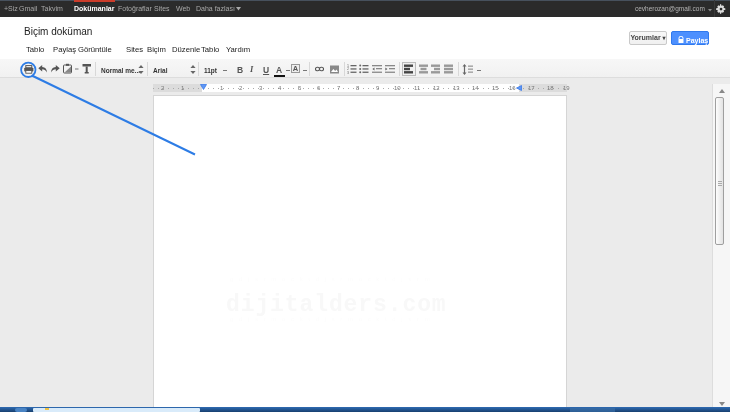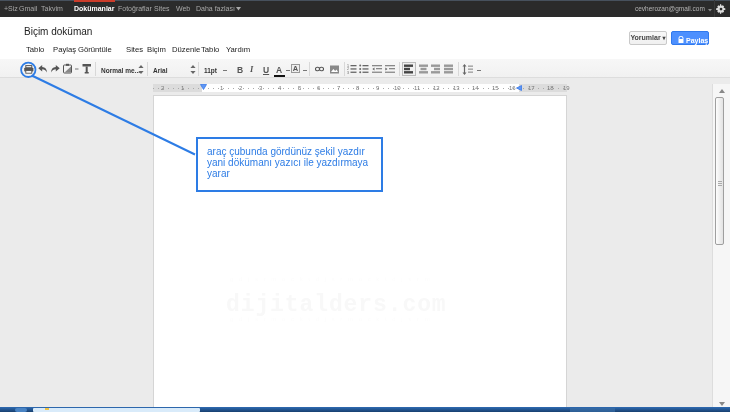--- a/index.html
+++ b/index.html
@@ -319,23 +319,20 @@
       <path d="M0.5 0.5 H6.5 L3.5 5.5 Z" fill="#5e97f5" stroke="#3b78e7" stroke-width="0.8"></path>
     </svg>
   <svg class="abs" style="left:516px; top:85px;" width="6" height="6">
       <path d="M5.5 0.5 V5.5 L0.5 3 Z" fill="#5e97f5" stroke="#3b78e7" stroke-width="0.8"></path>
     </svg>
 
   <div class="wmrow" style="left:230px; top:276px;">g d j s r m o c k t d j s r m o c k t d j s r m</div>
   <div id="wm">dijitalders.com</div>
   <div class="wmrow" style="left:230px; top:316px;">g d j s r m o c k t d j s r m o c k t d j s r m</div>
 
-  <div id="callout">
-    <div>araç çubunda gördünüz şekil yazdır<br>yani dökümanı yazıcı ile yazdırmaya<br>yarar</div>
-  </div>
 
   <svg class="abs" style="left:0; top:0;" width="730" height="412" viewBox="0 0 730 412" pointer-events="none">
     <circle cx="28.3" cy="69.8" r="7.2" fill="none" stroke="#2d7ce5" stroke-width="1.8"></circle>
     <line x1="31.8" y1="75.5" x2="195" y2="154.5" stroke="#2d7ce5" stroke-width="2"></line>
   </svg>
 
   <div id="taskbar"></div>
   <div id="tborb"></div>
   <div id="tbitem"></div>
   <div id="tbdot"></div>

